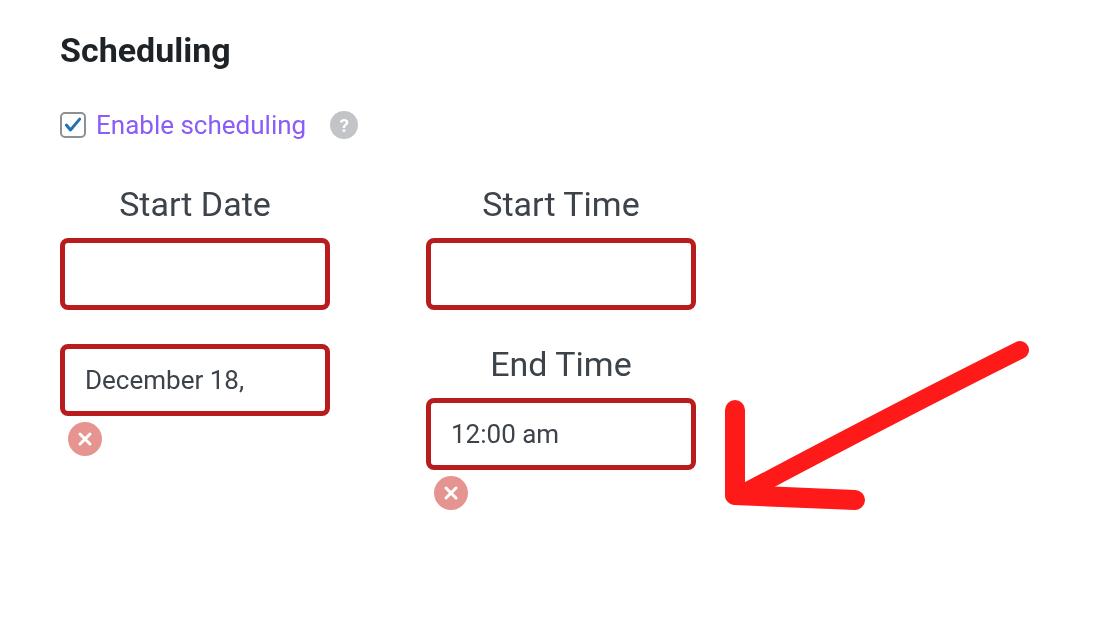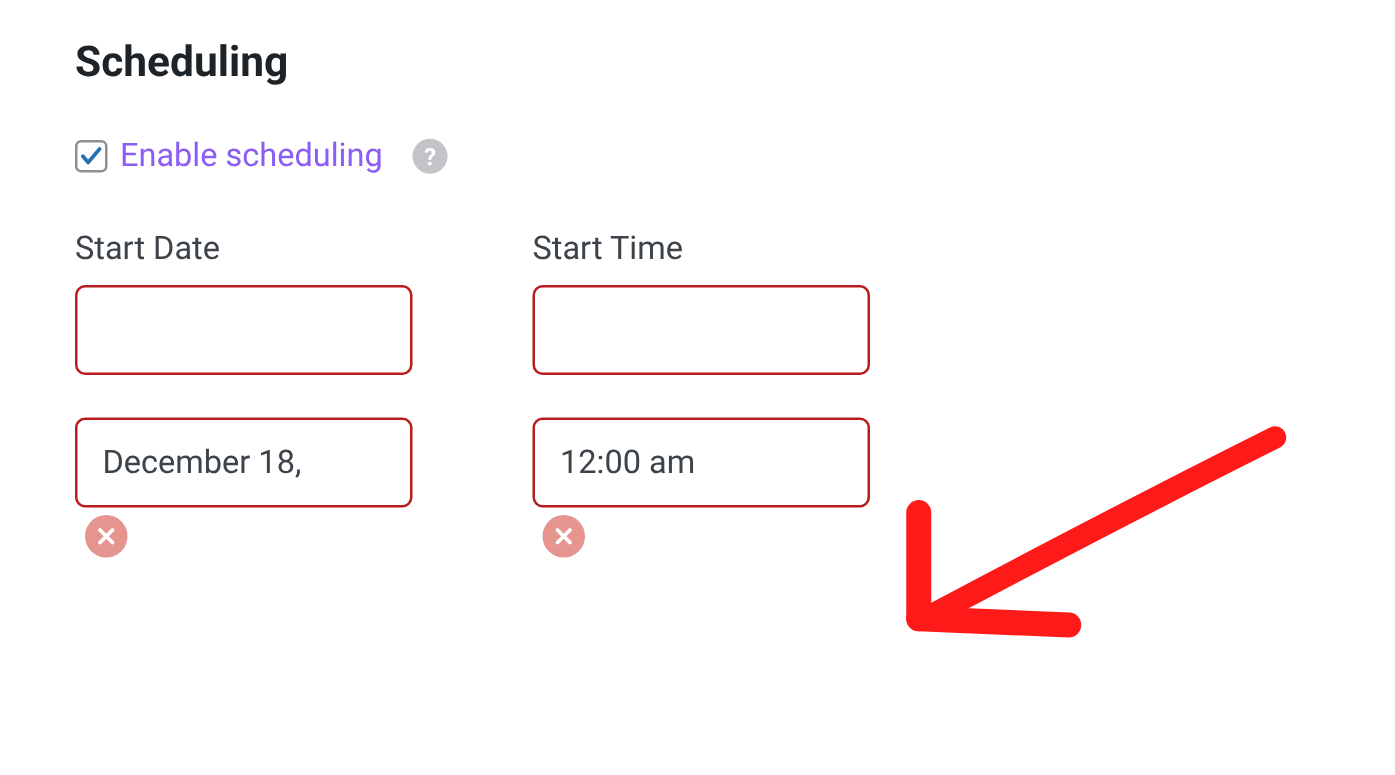--- a/index.html
+++ b/index.html
@@ -68,29 +68,30 @@
       display: flex;
       flex-direction: column;
       width: 270px;
     }
     .field-group {
       margin-bottom: 34px;
       display: flex;
       flex-direction: column;
     }
     .field-label {
-      font-size: 26px;
+      font-size: 34px;
       color: #3c434a;
       font-weight: 400;
       margin-bottom: 14px;
+      text-align: center;
     }
     .text-input {
       width: 270px;
       height: 72px;
-      border: 2px solid #b91c1c;
+      border: 5px solid #b91c1c;
       border-radius: 8px;
       background: #ffffff;
       font-size: 26px;
       color: #3c434a;
       padding: 0 20px;
       font-family: inherit;
       outline: none;
     }
     .clear-button {
       width: 34px;
@@ -144,20 +145,21 @@
         </svg>
       </div>
     </div>
   </div>
   <div class="field-column">
     <div class="field-group">
       <label class="field-label">Start Time</label>
       <input type="text" class="text-input" value="" style="">
     </div>
     <div class="field-group">
+      <label class="field-label">End Time</label>
       <input type="text" class="text-input" value="12:00 am" style="">
       <div class="clear-button">
         <svg viewBox="0 0 16 16">
           <path d="M3 3 L13 13 M13 3 L3 13" stroke="#ffffff" stroke-width="3" stroke-linecap="round"></path>
         </svg>
       </div>
     </div>
   </div>
 </div>
 

